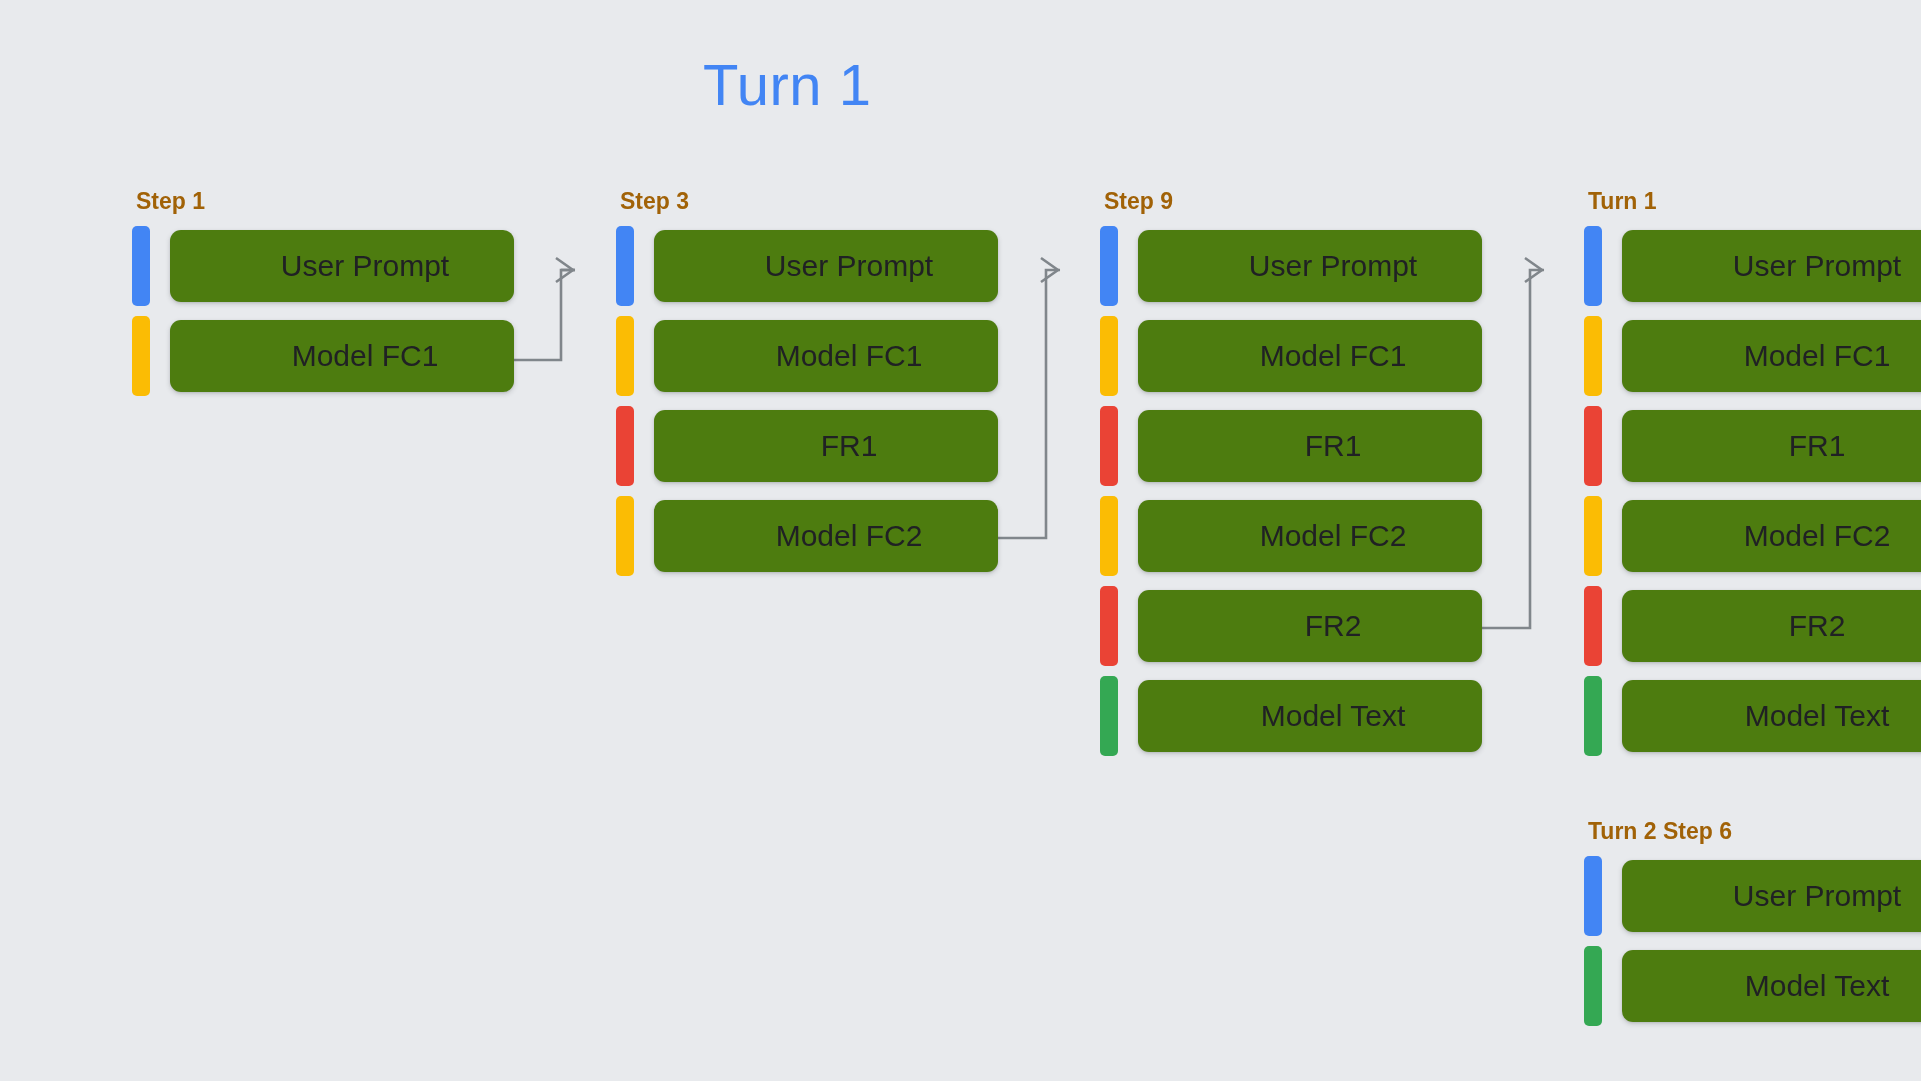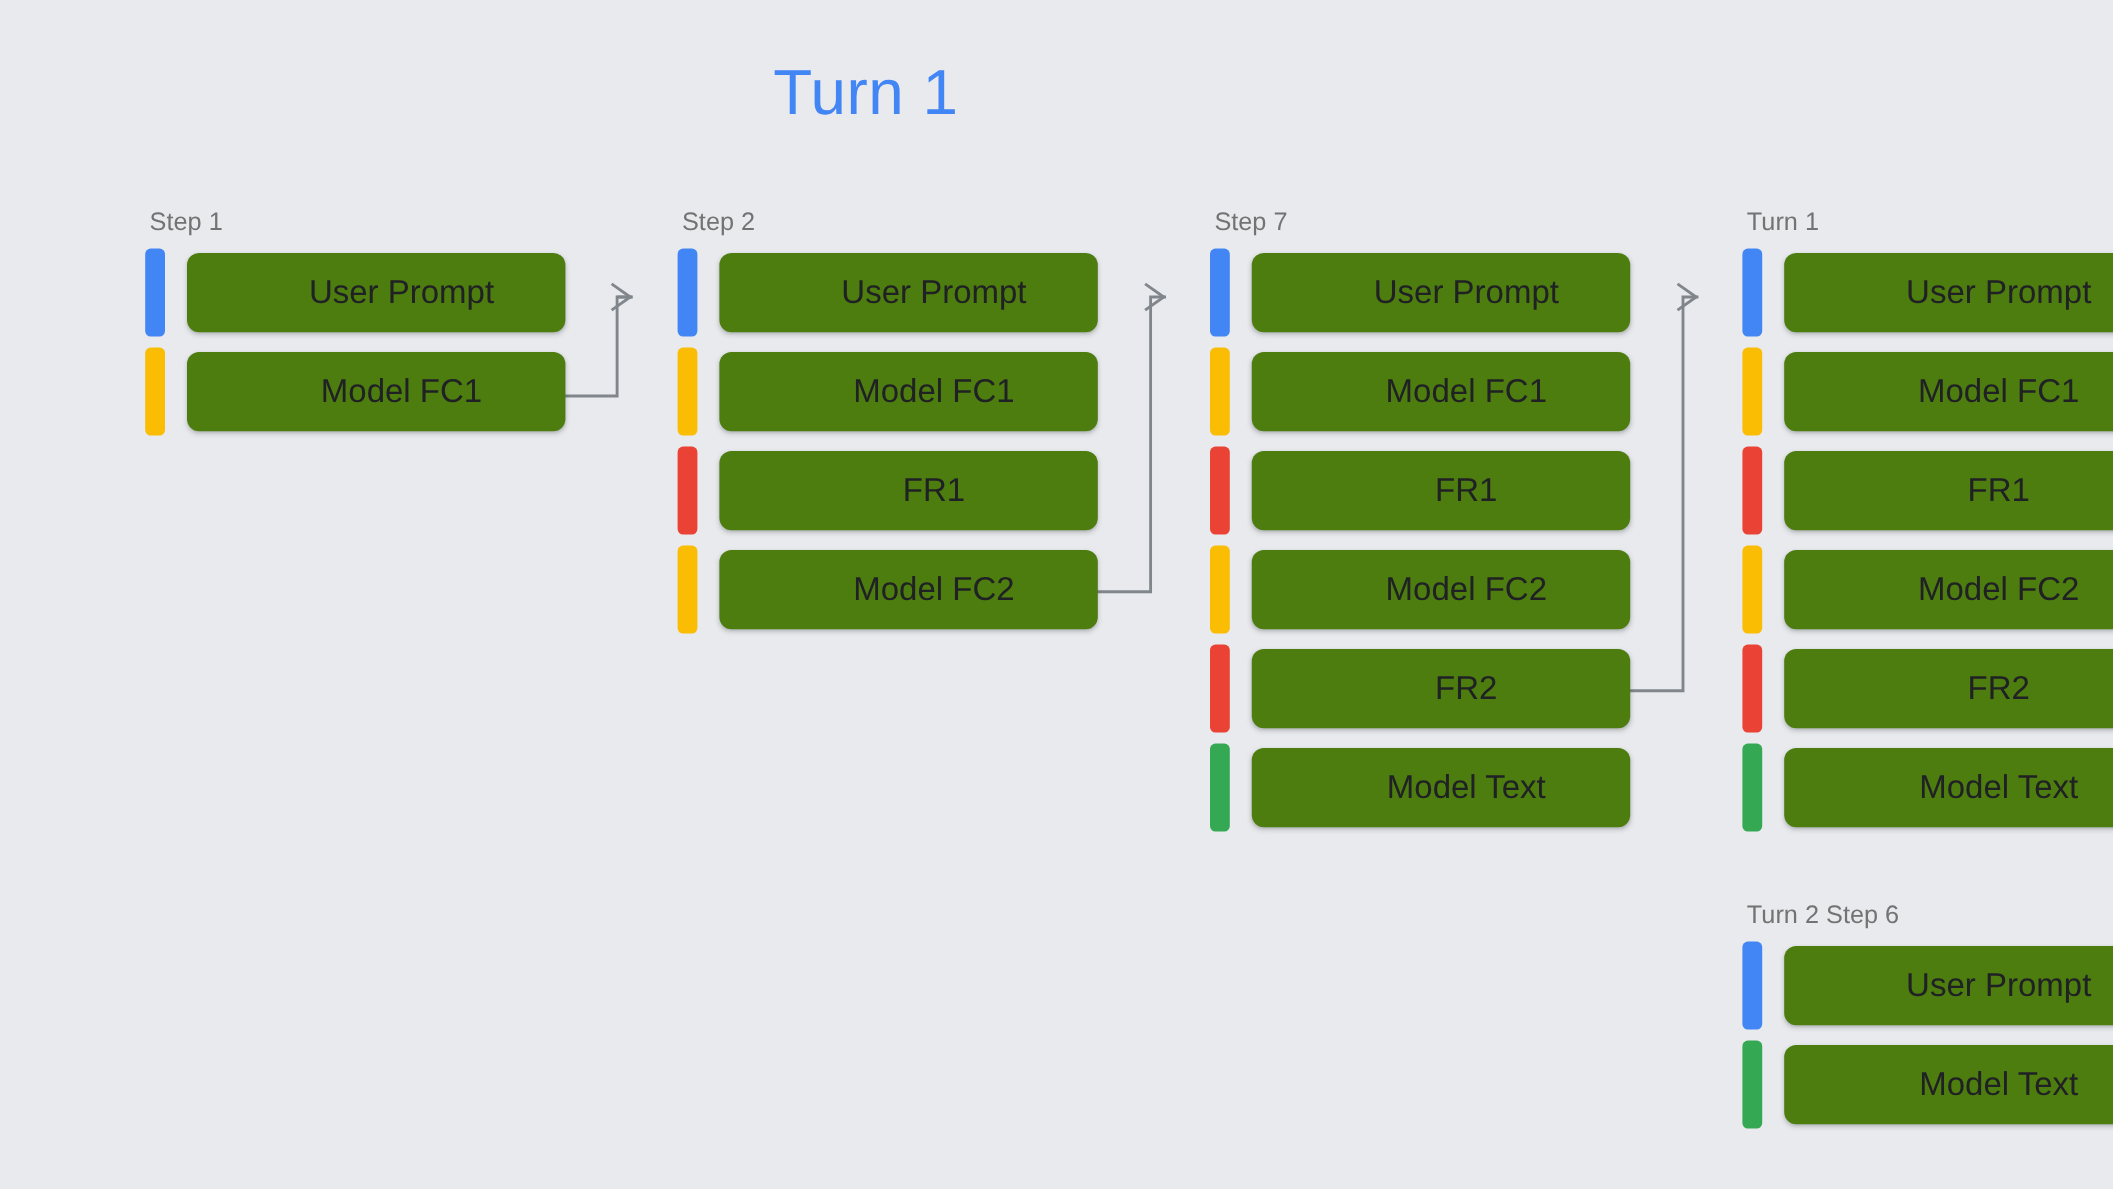--- a/index.html
+++ b/index.html
@@ -39,22 +39,23 @@
   
   .column {
     position: absolute;
   }
   .column-label {
     position: absolute;
     top: 0px;
     left: 4px;
     font-size: 23px;
     line-height: 1;
-    color: #737373;
+    color: #a16207;
     white-space: nowrap;
+    font-weight: bold;
   }
   .rows {
     position: absolute;
     top: 40px;
     left: 0;
   }
 
   
   .row {
     position: relative;
@@ -156,21 +157,21 @@
       <div class="row">
         <div class="bar bar-yellow"></div>
         <div class="card">
           <span class="card-label">Model FC1</span>
         </div>
       </div>
     </div>
   </div>
 
   <div class="column" id="col-step-2" style="left:568px; top:190px;">
-    <div class="column-label">Step 2</div>
+    <div class="column-label">Step 3</div>
     <div class="rows">
       <div class="row">
         <div class="bar bar-blue"></div>
         <div class="card">
           <span class="card-label">User Prompt</span>
         </div>
       </div>
       <div class="row">
         <div class="bar bar-yellow"></div>
         <div class="card">
@@ -186,21 +187,21 @@
       <div class="row">
         <div class="bar bar-yellow"></div>
         <div class="card">
           <span class="card-label">Model FC2</span>
         </div>
       </div>
     </div>
   </div>
 
   <div class="column" id="col-step-3" style="left:1052px; top:190px;">
-    <div class="column-label">Step 7</div>
+    <div class="column-label">Step 9</div>
     <div class="rows">
       <div class="row">
         <div class="bar bar-blue"></div>
         <div class="card">
           <span class="card-label">User Prompt</span>
         </div>
       </div>
       <div class="row">
         <div class="bar bar-yellow"></div>
         <div class="card">

